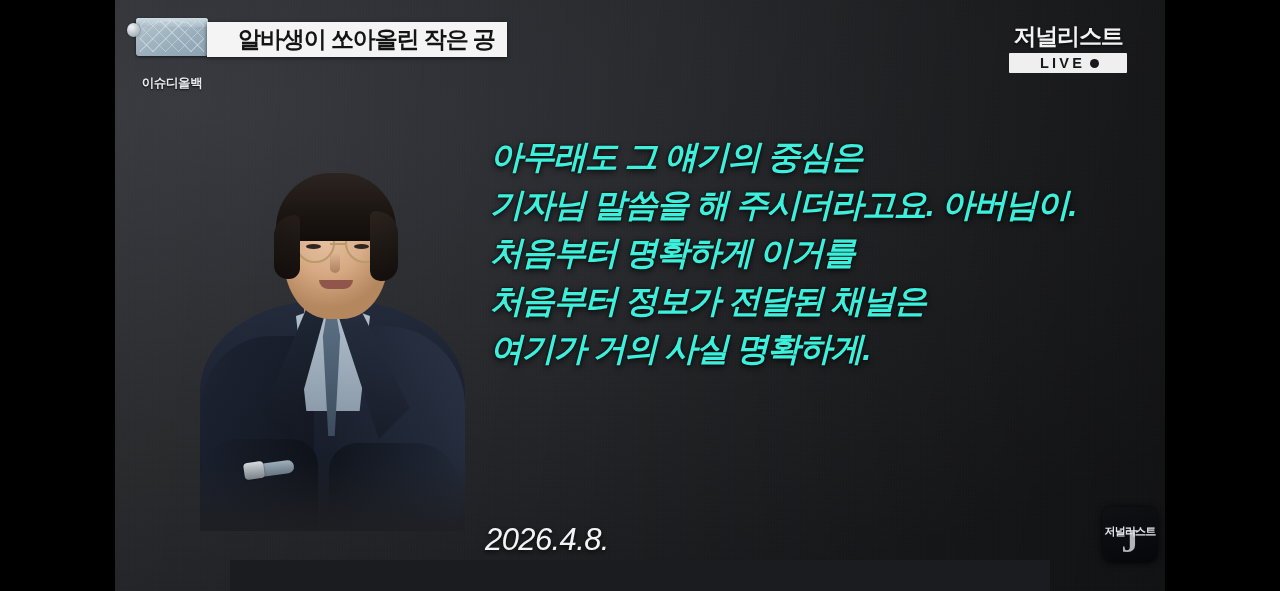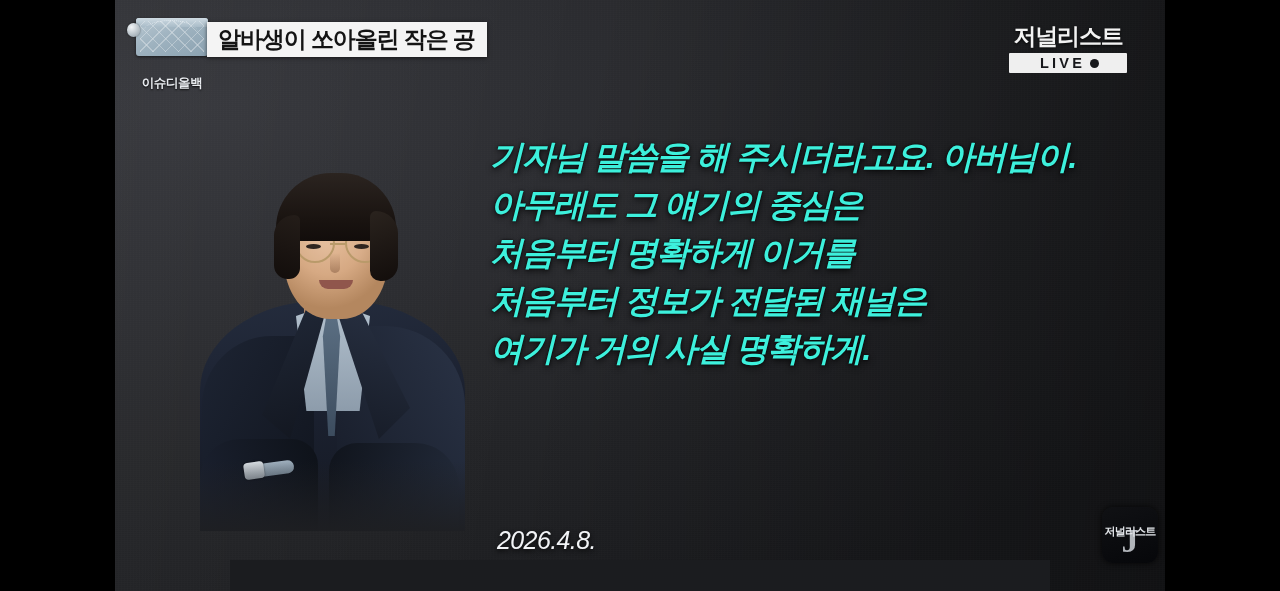--- a/index.html
+++ b/index.html
@@ -39,21 +39,21 @@
        box-shadow:0 0 2px rgba(0,0,0,.6);}
   #bagcap{margin-top:19px;font-size:12.5px;font-weight:700;color:#e8ebef;letter-spacing:-.4px;
           text-shadow:0 1px 2px rgba(0,0,0,.9);}
 
   
   #headline{position:absolute;left:92px;top:22px;height:35px;
             background:#f4f4f4;display:flex;align-items:center;
             padding:0 12px 0 11px;
             box-shadow:0 1px 4px rgba(0,0,0,.6);}
   #headline span{font-size:23px;font-weight:800;color:#141414;letter-spacing:-1.1px;
-                 white-space:nowrap;}
+                 white-space:nowrap;margin-left:20px;}
 
   
   #brand{position:absolute;right:38px;top:25px;width:118px;text-align:center;}
   #brandname{font-size:23px;font-weight:800;color:#f2f2f2;letter-spacing:-1.2px;
              text-shadow:0 1px 3px rgba(0,0,0,.85);line-height:1;}
   #livebadge{margin-top:5px;background:#efefef;display:flex;align-items:center;
              justify-content:center;gap:5px;height:20px;border-radius:1px;}
   #livetext{font-size:14.5px;font-weight:800;color:#17181b;letter-spacing:3.2px;
             padding-left:3px;line-height:1;}
   #livedot{width:9px;height:9px;border-radius:50%;background:#17181b;flex:0 0 auto;}
@@ -134,22 +134,22 @@
 
   
   #namebar{position:absolute;left:0px;bottom:31px;height:40px;
            background:linear-gradient(90deg,#222a44 0%,#1d2440 55%,#1a2139 100%);
            display:flex;align-items:center;padding:0 14px 0 44px;
            box-shadow:0 1px 6px rgba(0,0,0,.6);}
   #nb-name{font-size:26px;font-weight:800;color:#ffffff;letter-spacing:-1.3px;}
   #nb-sep{margin:0 13px;width:1.6px;height:20px;background:#9aa3bb;flex:0 0 auto;}
   #nb-role{font-size:20.5px;font-weight:500;color:#e7eaf1;letter-spacing:-1px;white-space:nowrap;}
   #nb-date{position:absolute;left:370px;bottom:31px;height:40px;display:flex;align-items:center;
-           font-size:25px;font-style:italic;font-weight:500;color:#f2f4f7;letter-spacing:-.6px;
-           text-shadow:0 2px 5px rgba(0,0,0,.8);margin-left:12px;}
+           font-size:31px;font-style:italic;font-weight:500;color:#f2f4f7;letter-spacing:-.6px;
+           text-shadow:0 2px 5px rgba(0,0,0,.8);}
 
   
   #watermark{position:absolute;right:7px;bottom:28px;width:56px;height:56px;border-radius:11px;
      background:linear-gradient(160deg,#101114,#06070a);
      box-shadow:0 0 6px rgba(0,0,0,.8);overflow:hidden;}
   #wm-name{position:absolute;left:0;right:0;top:17px;text-align:center;
      font-size:11px;font-weight:800;color:#dfe2e6;letter-spacing:-.8px;}
   #wm-j{position:absolute;left:0;right:0;top:17px;text-align:center;
      font-size:34px;font-weight:800;color:#c9cdd3;opacity:.88;line-height:34px;
      font-family:"Liberation Serif",serif;}
@@ -220,22 +220,22 @@
 
     <div id="brand">
       <div id="brandname">저널리스트</div>
       <div id="livebadge">
         <span id="livetext">LIVE</span>
         <span id="livedot"></span>
       </div>
     </div>
 
     <div id="subs">
+      <div class="sub-line">아무래도 그 얘기의 중심은</div>
       <div class="sub-line">기자님 말씀을 해 주시더라고요. 아버님이.</div>
-      <div class="sub-line">아무래도 그 얘기의 중심은</div>
       <div class="sub-line">처음부터 명확하게 이거를</div>
       <div class="sub-line">처음부터 정보가 전달된 채널은</div>
       <div class="sub-line">여기가 거의 사실 명확하게.</div>
     </div>
 
     <div id="nb-date">2026.4.8.</div>
 
     <div id="watermark">
       <div id="wm-j">J</div>
       <div id="wm-name">저널리스트</div>

